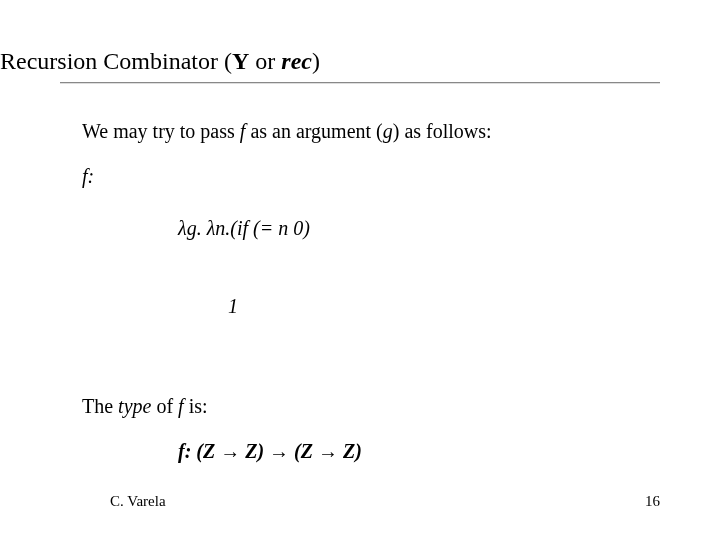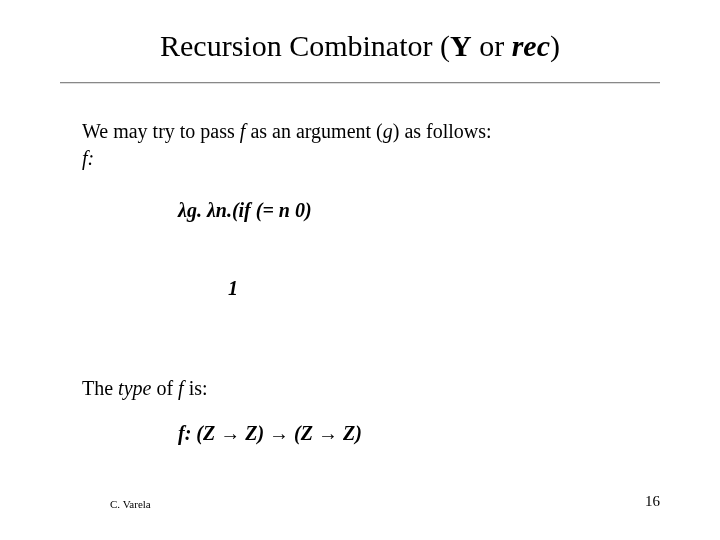--- a/index.html
+++ b/index.html
@@ -13,25 +13,24 @@
     overflow: hidden;
   }
   .slide {
     position: relative;
     width: 720px;
     height: 540px;
     box-sizing: border-box;
   }
   .title {
     position: absolute;
-    top: 29px;
+    top: 48px;
     left: 0;
     width: 720px;
-    text-align: center;
-    font-size: 30px;
+    font-size: 24px;
     font-weight: normal;
   }
   .title .y-part { font-weight: bold; }
   .title .rec-part { font-weight: bold; font-style: italic; }
   .title-rule {
     position: absolute;
     top: 82px;
     left: 60px;
     width: 600px;
     height: 0;
@@ -39,50 +38,50 @@
     border-bottom: 1px solid #ddd;
   }
   .body {
     position: absolute;
     top: 118px;
     left: 82px;
     width: 576px;
     font-size: 20px;
     line-height: 1.35;
   }
-  .para1 { }
+  .para1 { margin-bottom: 18px; }
   .fblock {
     display: flex;
     align-items: flex-start;
     margin-bottom: 22px;
   }
   .fblock .flabel {
     font-style: italic;
     width: 96px;
     flex-shrink: 0;
   }
   .fblock .lambda-lines {
     font-style: italic;
-    font-weight: bold;
+    font-weight: normal;
     white-space: pre;
     line-height: 1.3;
   }
   .para2 { margin-bottom: 18px; font-family: Liberation Serif, serif; }
   .typeblock {
     margin-left: 96px;
     font-style: italic;
     font-weight: bold;
     margin-bottom: 24px;
   }
   .ital { font-style: italic; }
   .footer-left {
     position: absolute;
     left: 110px;
     bottom: 30px;
-    font-size: 11px;
+    font-size: 15px;
   }
   .footer-right {
     position: absolute;
     right: 60px;
     bottom: 30px;
     font-size: 15px;
     margin-left: 28px;
   }
 </style>
 </head>

